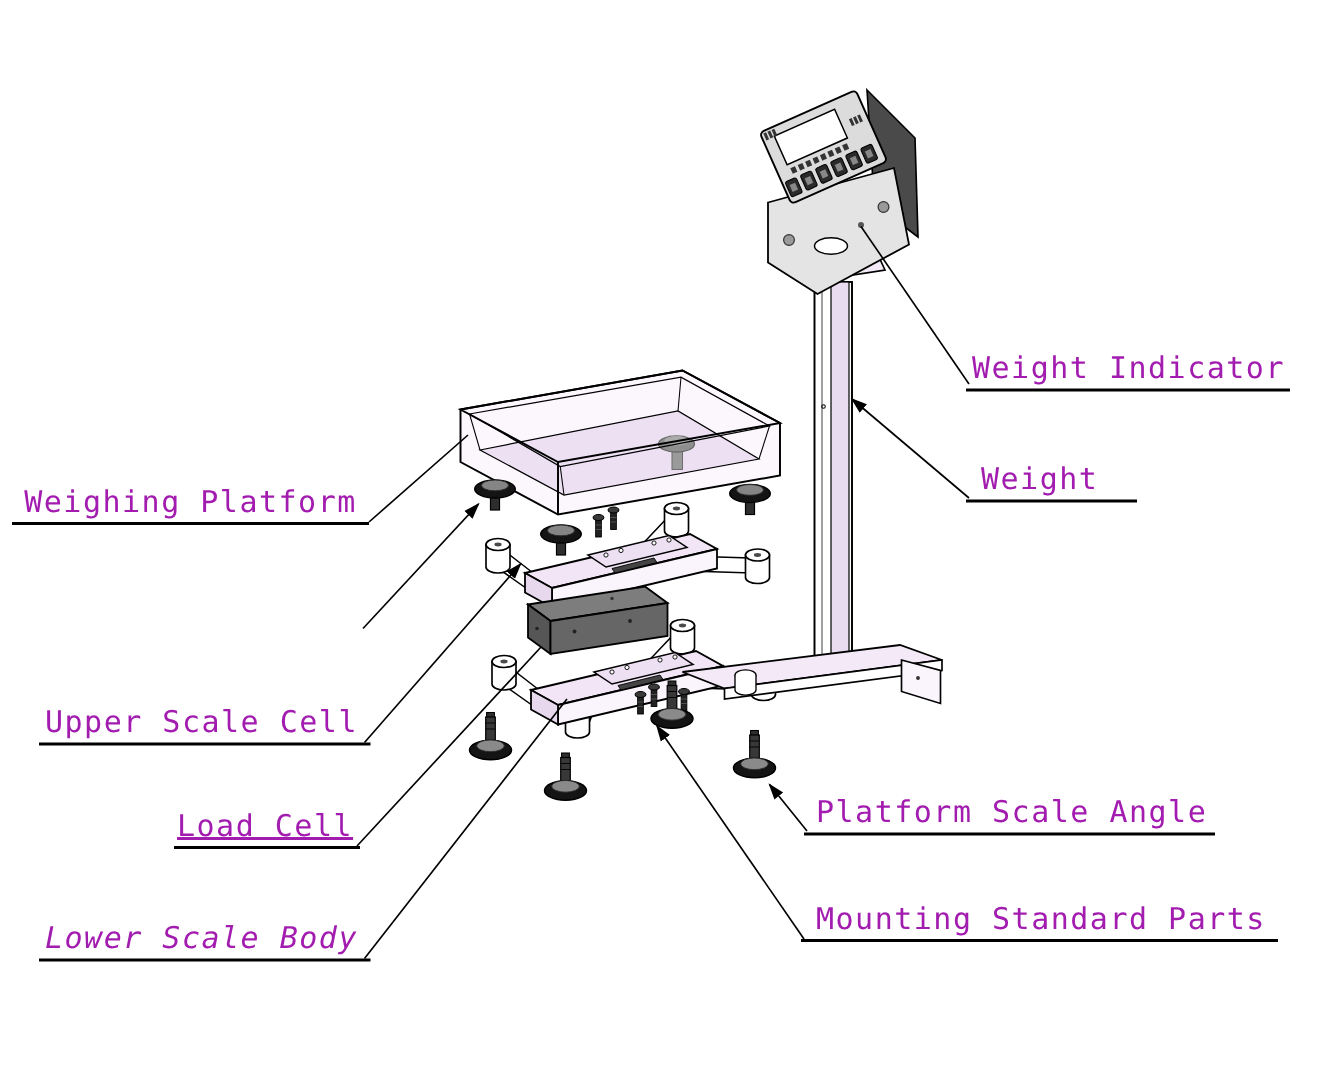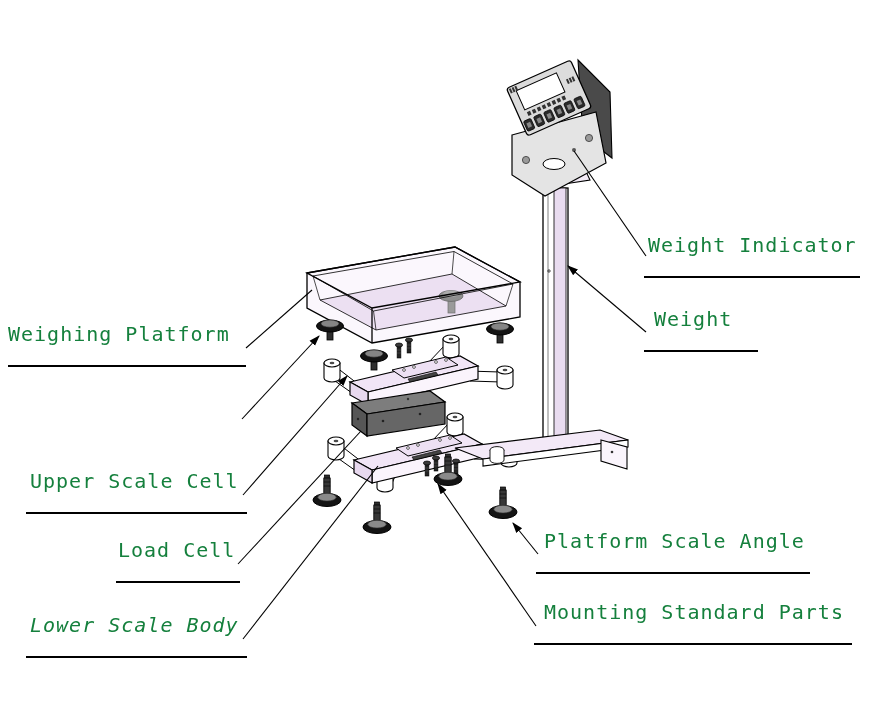--- a/index.html
+++ b/index.html
@@ -5,24 +5,24 @@
   html,body{margin:0;padding:0;background:#ffffff;}
   .stage{
     position:relative;width:882px;height:714px;background:#ffffff;overflow:hidden;
     font-family:"DejaVu Sans Mono", "Liberation Mono", monospace;
   }
   .stage svg{position:absolute;left:0;top:0;}
   .part-label{
     position:absolute;
     font-size:20px;
     letter-spacing:1px;
-    color:#15803d;
+    color:#a21caf;
     white-space:nowrap;
     border-bottom:2px solid #000;
-    padding-bottom:20px;
+    padding-bottom:3px;
     line-height:22px;
   }
 </style>
 </head>
 <body>
 
 <div class="stage">
 
   <svg width="882" height="714" viewBox="0 0 882 714">
     <defs>
@@ -217,22 +217,22 @@
       <line x1="243" y1="495" x2="347" y2="376" marker-end="url(#arrow)"></line>
       <line x1="238" y1="564" x2="361" y2="431"></line>
       <line x1="243" y1="639" x2="378" y2="466"></line>
       <line x1="646" y1="256" x2="574" y2="151"></line>
       <line x1="646" y1="332" x2="568" y2="266" marker-end="url(#arrow)"></line>
       <line x1="538" y1="554" x2="513" y2="523" marker-end="url(#arrow)"></line>
       <line x1="536" y1="626" x2="438" y2="484" marker-end="url(#arrow)"></line>
     </g>
   </svg>
 
-  <div class="part-label" style="left:8px;   top:323px; width:238px;">Weighing Platform</div>
+  <div class="part-label" style="left:8px;   top:323px; width:238px;text-align:center;">Weighing Platform</div>
   <div class="part-label" style="left:26px;  top:470px; width:217px; padding-left:4px;">Upper Scale Cell</div>
-  <div class="part-label" style="left:116px; top:539px; width:122px; padding-left:2px;">Load Cell</div>
+  <div class="part-label" style="left:116px; top:539px; width:122px; padding-left:2px;text-decoration:underline;">Load Cell</div>
   <div class="part-label" style="left:26px;  top:614px; width:217px; padding-left:4px;font-style:italic;">Lower Scale Body</div>
   <div class="part-label" style="left:644px; top:234px; width:212px; padding-left:4px;">Weight Indicator</div>
   <div class="part-label" style="left:644px; top:308px; width:104px; padding-left:10px;">Weight</div>
   <div class="part-label" style="left:534px; top:601px; width:308px; padding-left:10px;">Mounting Standard Parts</div>
   <div class="part-label" style="left:536px; top:530px; width:266px; padding-left:8px;">Platform Scale Angle</div>
 
 </div>
 
 </body></html>

